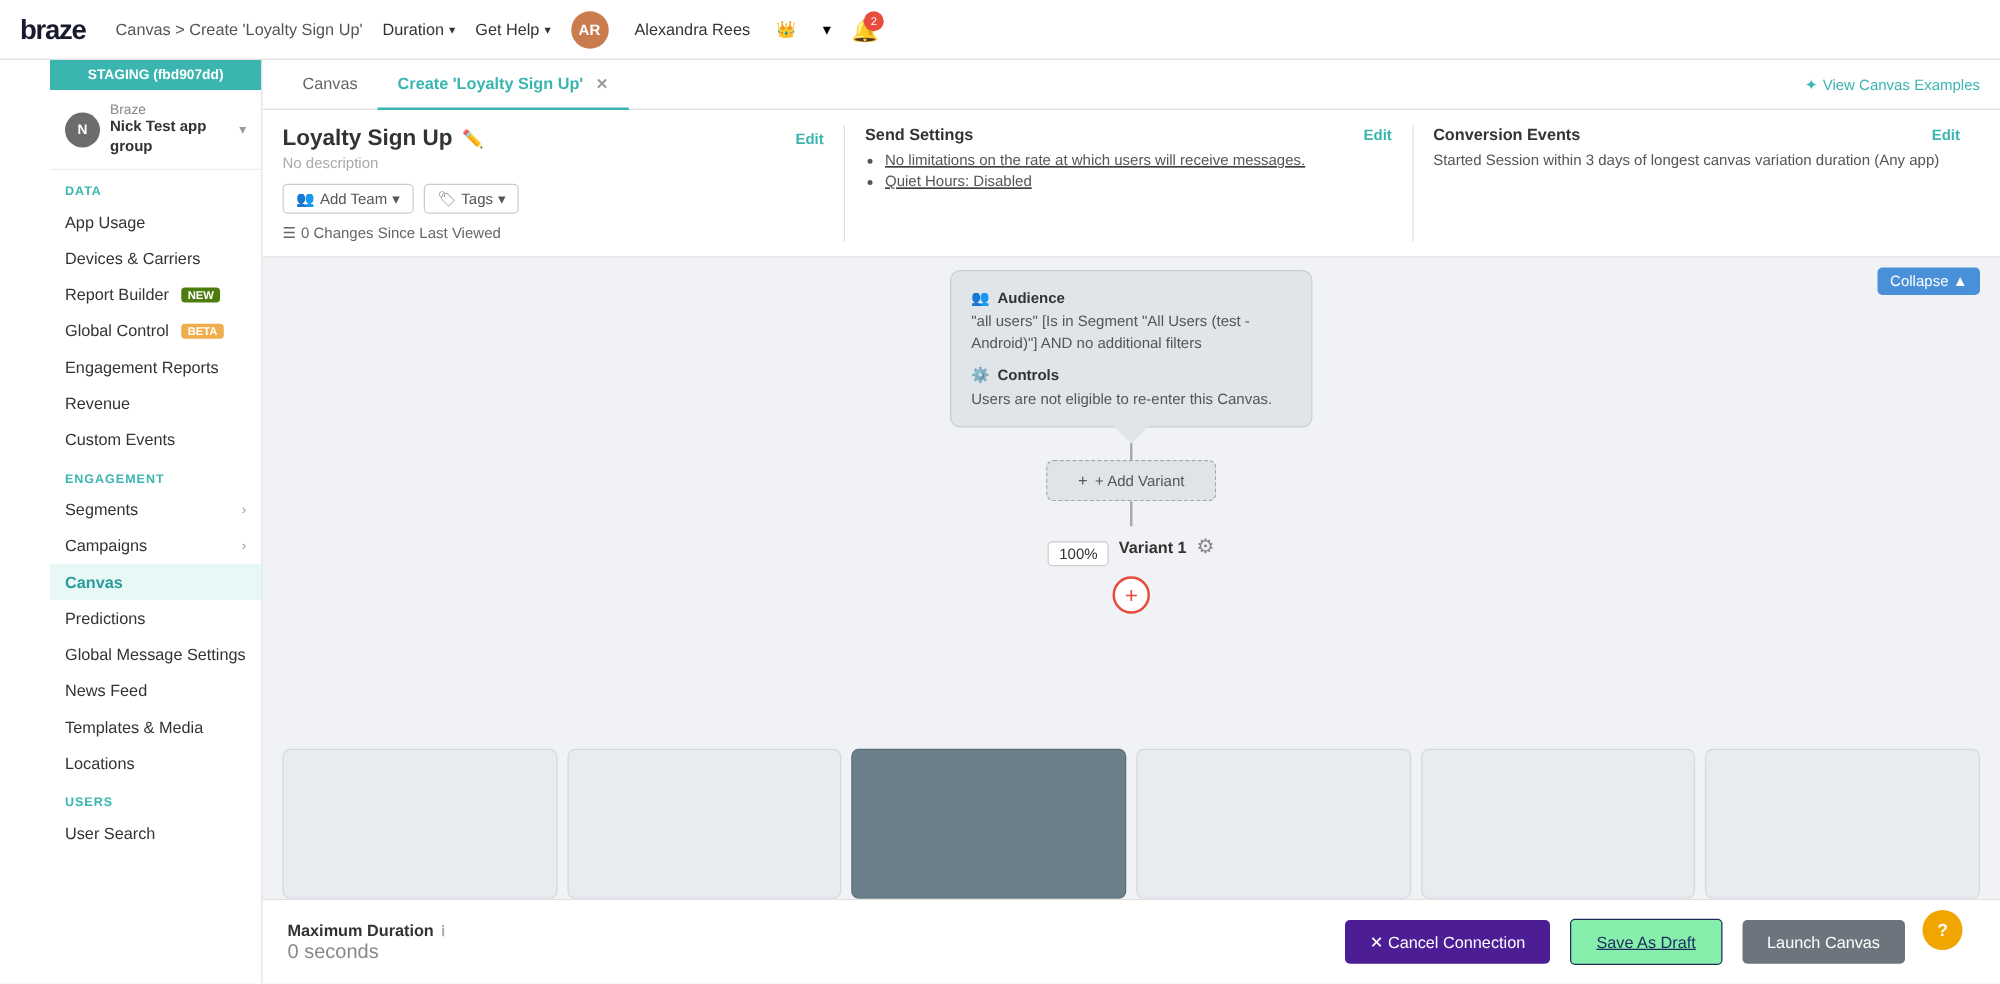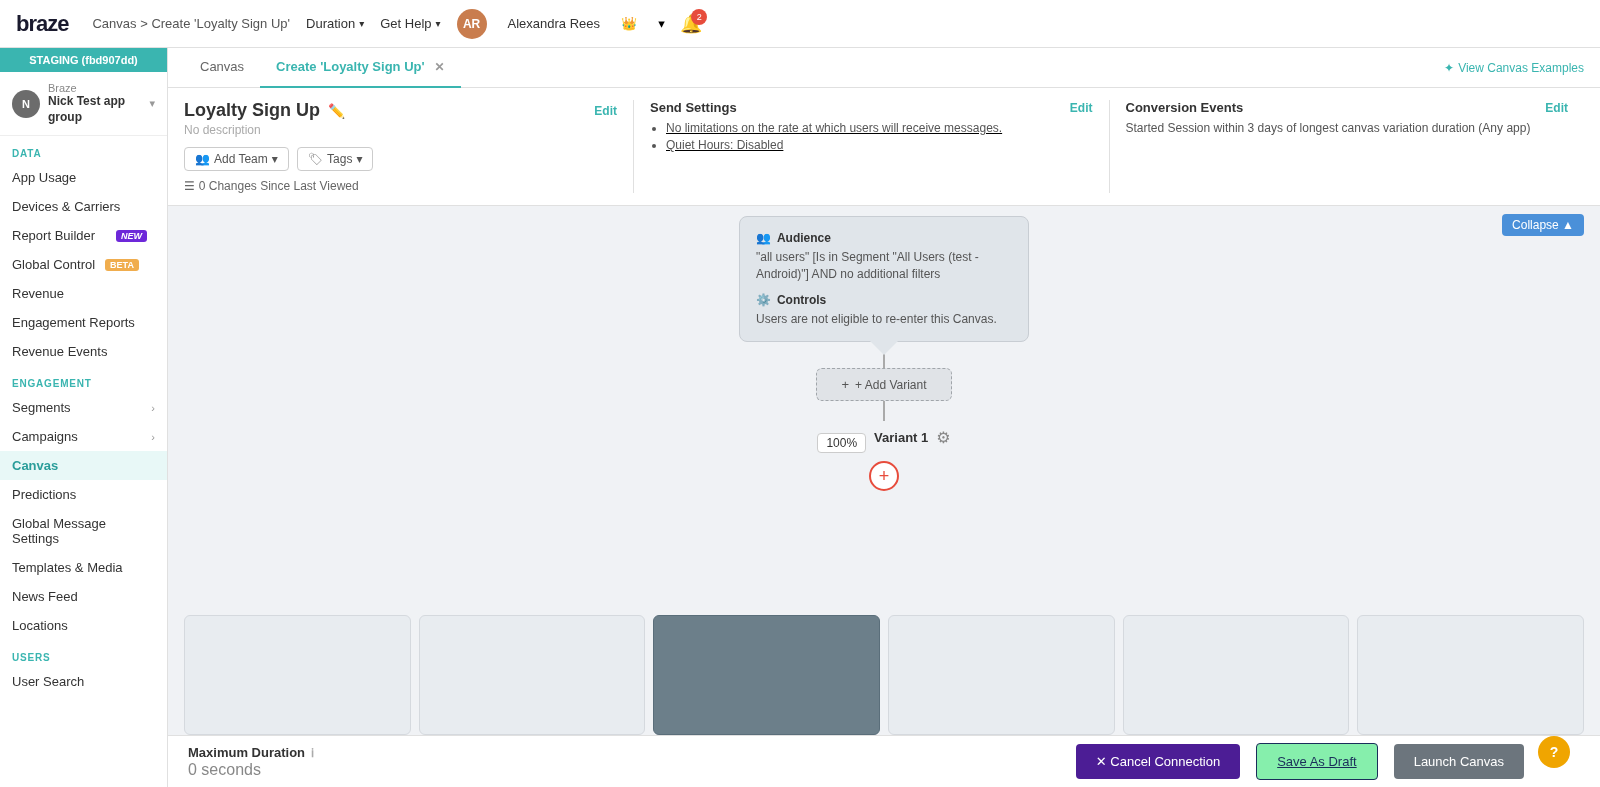--- a/index.html
+++ b/index.html
@@ -11,33 +11,33 @@
     .topbar-btn { font-size: 13px; color: #333; background: none; border: none; cursor: pointer; display: flex; align-items: center; gap: 4px; }
     .topbar-btn .chevron { font-size: 10px; }
     .avatar-wrap { width: 30px; height: 30px; border-radius: 50%; background: #c97d4e; overflow: hidden; display: flex; align-items: center; justify-content: center; color: #fff; font-size: 12px; font-weight: bold; }
     .notification-btn { position: relative; }
     .notification-badge { position: absolute; top: -4px; right: -4px; background: #e74c3c; color: #fff; border-radius: 50%; width: 16px; height: 16px; font-size: 9px; display: flex; align-items: center; justify-content: center; }
 
     
     .main-layout { display: flex; flex: 1; overflow: hidden; }
 
     
-    .sidebar { width: 168px; background: #fff; border-right: 1px solid #e0e0e0; display: flex; flex-direction: column; flex-shrink: 0; overflow-y: auto; }
+    .sidebar { width: 210px; background: #fff; border-right: 1px solid #e0e0e0; display: flex; flex-direction: column; flex-shrink: 0; overflow-y: auto; padding-left: 40px; }
     .sidebar-staging { background: #3ab5b0; color: #fff; padding: 6px 12px; font-size: 11px; font-weight: 600; text-align: center; }
     .sidebar-account { display: flex; align-items: center; gap: 8px; padding: 10px 12px; border-bottom: 1px solid #eee; cursor: pointer; }
     .sidebar-account-avatar { width: 28px; height: 28px; border-radius: 50%; background: #6c6c6c; display: flex; align-items: center; justify-content: center; color: #fff; font-size: 11px; font-weight: bold; }
     .sidebar-account-info { flex: 1; }
     .sidebar-account-brand { font-size: 11px; color: #888; }
     .sidebar-account-name { font-size: 12px; font-weight: 600; color: #333; line-height: 1.3; }
     .sidebar-account-chevron { color: #999; font-size: 11px; }
     .sidebar-section-label { font-size: 10px; font-weight: 700; color: #3ab5b0; padding: 12px 12px 4px; letter-spacing: 0.8px; text-transform: uppercase; }
     .sidebar-item { display: flex; align-items: center; padding: 7px 12px; cursor: pointer; color: #333; font-size: 13px; border-radius: 0; gap: 6px; }
     .sidebar-item.active { background: #e8f8f7; color: #2a9d9a; font-weight: 600; }
     .sidebar-item-chevron { margin-left: auto; color: #999; font-size: 11px; }
-    .badge-new { background: #6d28d9; color: #fff; font-size: 9px; font-weight: 700; padding: 1px 5px; border-radius: 3px; margin-left: 15px; font-style: italic; }
+    .badge-new { background: #4d7c0f; color: #fff; font-size: 9px; font-weight: 700; padding: 1px 5px; border-radius: 3px; margin-left: 4px; }
     .badge-beta { background: #f0ad4e; color: #fff; font-size: 9px; font-weight: 700; padding: 1px 5px; border-radius: 3px; margin-left: 4px; }
 
     
     .content { flex: 1; display: flex; flex-direction: column; overflow: hidden; }
 
     
     .tabs-bar { background: #fff; border-bottom: 1px solid #e0e0e0; display: flex; align-items: center; padding: 0 16px; height: 40px; flex-shrink: 0; }
     .tab { padding: 0 16px; height: 40px; display: flex; align-items: center; font-size: 13px; color: #666; cursor: pointer; border-bottom: 2px solid transparent; gap: 6px; }
     .tab.active { color: #3ab5b0; border-bottom-color: #3ab5b0; font-weight: 600; }
     .tab-close { color: #999; font-size: 12px; margin-left: 4px; }
@@ -67,21 +67,21 @@
     .conversion-events { flex: 1; padding: 0 16px; }
     .conversion-events-title { font-weight: 700; font-size: 13px; color: #333; margin-bottom: 6px; display: flex; align-items: center; }
     .conversion-events-title .edit-link { margin-left: auto; }
     .conversion-events p { font-size: 12px; color: #555; }
 
     
     .canvas-workspace { flex: 1; background: #f0f2f5; overflow: hidden; position: relative; }
     .collapse-btn { position: absolute; top: 8px; right: 16px; background: #4a90d9; color: #fff; border: none; border-radius: 4px; padding: 4px 10px; font-size: 12px; cursor: pointer; display: flex; align-items: center; gap: 4px; z-index: 10; }
 
     
-    .bottom-bar { height: 52px; background: #fff; border-top: 1px solid #e0e0e0; display: flex; align-items: center; padding: 0 20px; flex-shrink: 0; gap: 16px; }
+    .bottom-bar { height: 68px; background: #fff; border-top: 1px solid #e0e0e0; display: flex; align-items: center; padding: 0 20px; flex-shrink: 0; gap: 16px; }
     .bottom-info { flex: 1; }
     .bottom-title { font-size: 13px; font-weight: 600; color: #333; display: flex; align-items: center; gap: 6px; }
     .bottom-subtitle { font-size: 16px; color: #888; }
     .btn-cancel { background: #4c1d95; color: #fff; border: none; border-radius: 4px; padding: 10px 20px; font-size: 13px; cursor: pointer; display: flex; align-items: center; gap: 6px; }
     .btn-save-draft { background: #86efac; border: 1px solid #1a2e5a; color: #1a2e5a; border-radius: 4px; padding: 10px 20px; font-size: 13px; cursor: pointer; margin-left: auto; text-decoration: underline; }
     .btn-launch { background: #6c757d; color: #fff; border: none; border-radius: 4px; padding: 10px 20px; font-size: 13px; cursor: pointer; }
 
     .orange-help { position: absolute; bottom: 10px; right: 10px; width: 32px; height: 32px; border-radius: 50%; background: #f0a500; display: flex; align-items: center; justify-content: center; color: #fff; font-weight: bold; font-size: 14px; cursor: pointer; }
   </style>
 </head>
@@ -138,27 +138,27 @@
       </div>
     <div class="sidebar-item">
       <span>Report Builder</span>
       <span class="badge-new">NEW</span>
     </div>
     <div class="sidebar-item">
       <span>Global Control</span>
       <span class="badge-beta">BETA</span>
     </div>
     <div class="sidebar-item">
+        <span>Engagement Reports</span>
+      </div>
+    <div class="sidebar-item">
         <span>Revenue</span>
       </div>
     <div class="sidebar-item">
-        <span>Engagement Reports</span>
-      </div>
-    <div class="sidebar-item">
-        <span>Revenue Events</span>
+        <span>Custom Events</span>
       </div>
 
     <div class="sidebar-section-label">ENGAGEMENT</div>
     <div class="sidebar-item">
       <span>Segments</span>
       <span class="sidebar-item-chevron">›</span>
     </div>
     <div class="sidebar-item">
       <span>Campaigns</span>
       <span class="sidebar-item-chevron">›</span>
@@ -166,24 +166,24 @@
     <div class="sidebar-item active">
         <span>Canvas</span>
       </div>
     <div class="sidebar-item">
         <span>Predictions</span>
       </div>
     <div class="sidebar-item">
         <span>Global Message Settings</span>
       </div>
     <div class="sidebar-item">
+        <span>News Feed</span>
+      </div>
+    <div class="sidebar-item">
         <span>Templates &amp; Media</span>
-      </div>
-    <div class="sidebar-item">
-        <span>News Feed</span>
       </div>
     <div class="sidebar-item">
         <span>Locations</span>
       </div>
 
     <div class="sidebar-section-label">USERS</div>
     <div class="sidebar-item">
         <span>User Search</span>
       </div>
   </div>

